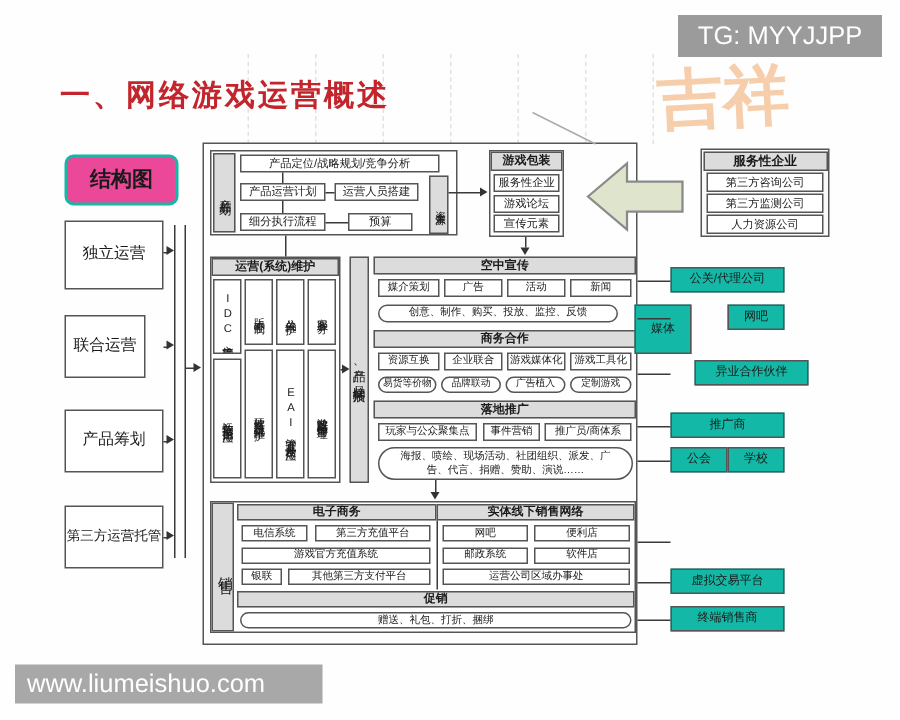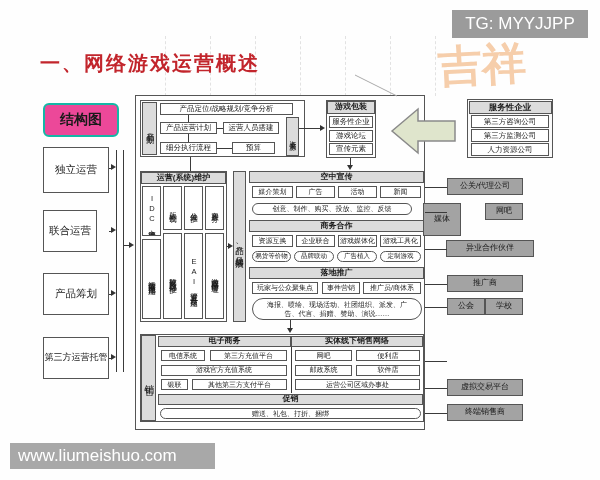--- a/index.html
+++ b/index.html
@@ -2,21 +2,21 @@
 <html><head>
 <meta charset="utf-8">
 <style>
   html,body{margin:0;padding:0;background:#fff;}
   #stage{position:relative;width:600px;height:480px;background:#fefefe;overflow:hidden;
          font-family:"Liberation Sans","DejaVu Sans",sans-serif;color:#1a1a1a;}
   .box{position:absolute;border:1px solid #555;background:#fff;display:flex;
        align-items:center;justify-content:center;text-align:center;line-height:1.05;
        white-space:nowrap;overflow:hidden;box-sizing:border-box;}
   .hdr{background:#dcdcdc;font-weight:bold;}
-  .gray{background:#a3a3a3;}
+  .gray{background:#14b8a6;}
   .vtxt{writing-mode:vertical-rl;text-orientation:upright;letter-spacing:1px;
         white-space:normal;line-height:1.05;}
   .strip{background:#dcdcdc;}
   .oval{border-radius:999px;}
   .line{position:absolute;background:#3a3a3a;}
   .ah-r{position:absolute;width:0;height:0;border-top:3.5px solid transparent;
         border-bottom:3.5px solid transparent;border-left:5.5px solid #333;}
   .ah-d{position:absolute;width:0;height:0;border-left:3.5px solid transparent;
         border-right:3.5px solid transparent;border-top:5.5px solid #333;}
   .guide{position:absolute;top:36px;height:60px;width:0;border-left:1px dashed #e2e2e2;}
@@ -148,21 +148,21 @@
 
   <div class="box" style="left:467px;top:99px;width:86px;height:59px;background:#fafafa"></div>
   <div class="box hdr" style="left:468.5px;top:100.5px;width:83px;height:13px;font-size:8.5px">服务性企业</div>
   <div class="box" style="left:471px;top:115px;width:78px;height:13px;font-size:7.5px">第三方咨询公司</div>
   <div class="box" style="left:471px;top:129px;width:78px;height:13px;font-size:7.5px">第三方监测公司</div>
   <div class="box" style="left:471px;top:143px;width:78px;height:13px;font-size:7.5px">人力资源公司</div>
 
   <div class="box gray" style="left:447px;top:178px;width:76px;height:17px;font-size:8px">公关/代理公司</div>
   <div class="box gray" style="left:423px;top:203px;width:38px;height:33px;font-size:8px">媒体</div>
   <div class="box gray" style="left:485px;top:203px;width:38px;height:17px;font-size:8px">网吧</div>
-  <div class="box gray" style="left:446px;top:240px;width:88px;height:17px;font-size:8px">异业合作伙伴</div>
+  <div class="box gray" style="left:463px;top:240px;width:76px;height:17px;font-size:8px">异业合作伙伴</div>
   <div class="box gray" style="left:447px;top:275px;width:76px;height:17px;font-size:8px">推广商</div>
   <div class="box gray" style="left:447px;top:298px;width:38px;height:17px;font-size:8px">公会</div>
   <div class="box gray" style="left:485px;top:298px;width:38px;height:17px;font-size:8px">学校</div>
   <div class="box gray" style="left:447px;top:379px;width:76px;height:17px;font-size:8px">虚拟交易平台</div>
   <div class="box gray" style="left:447px;top:404px;width:76px;height:17px;font-size:8px">终端销售商</div>
 
   <div class="line" style="left:425px;top:186.5px;width:22px;height:1px"></div>
   <div class="line" style="left:425px;top:211.5px;width:22px;height:1px"></div>
   <div class="line" style="left:425px;top:248.5px;width:22px;height:1px"></div>
   <div class="line" style="left:425px;top:283.5px;width:22px;height:1px"></div>

